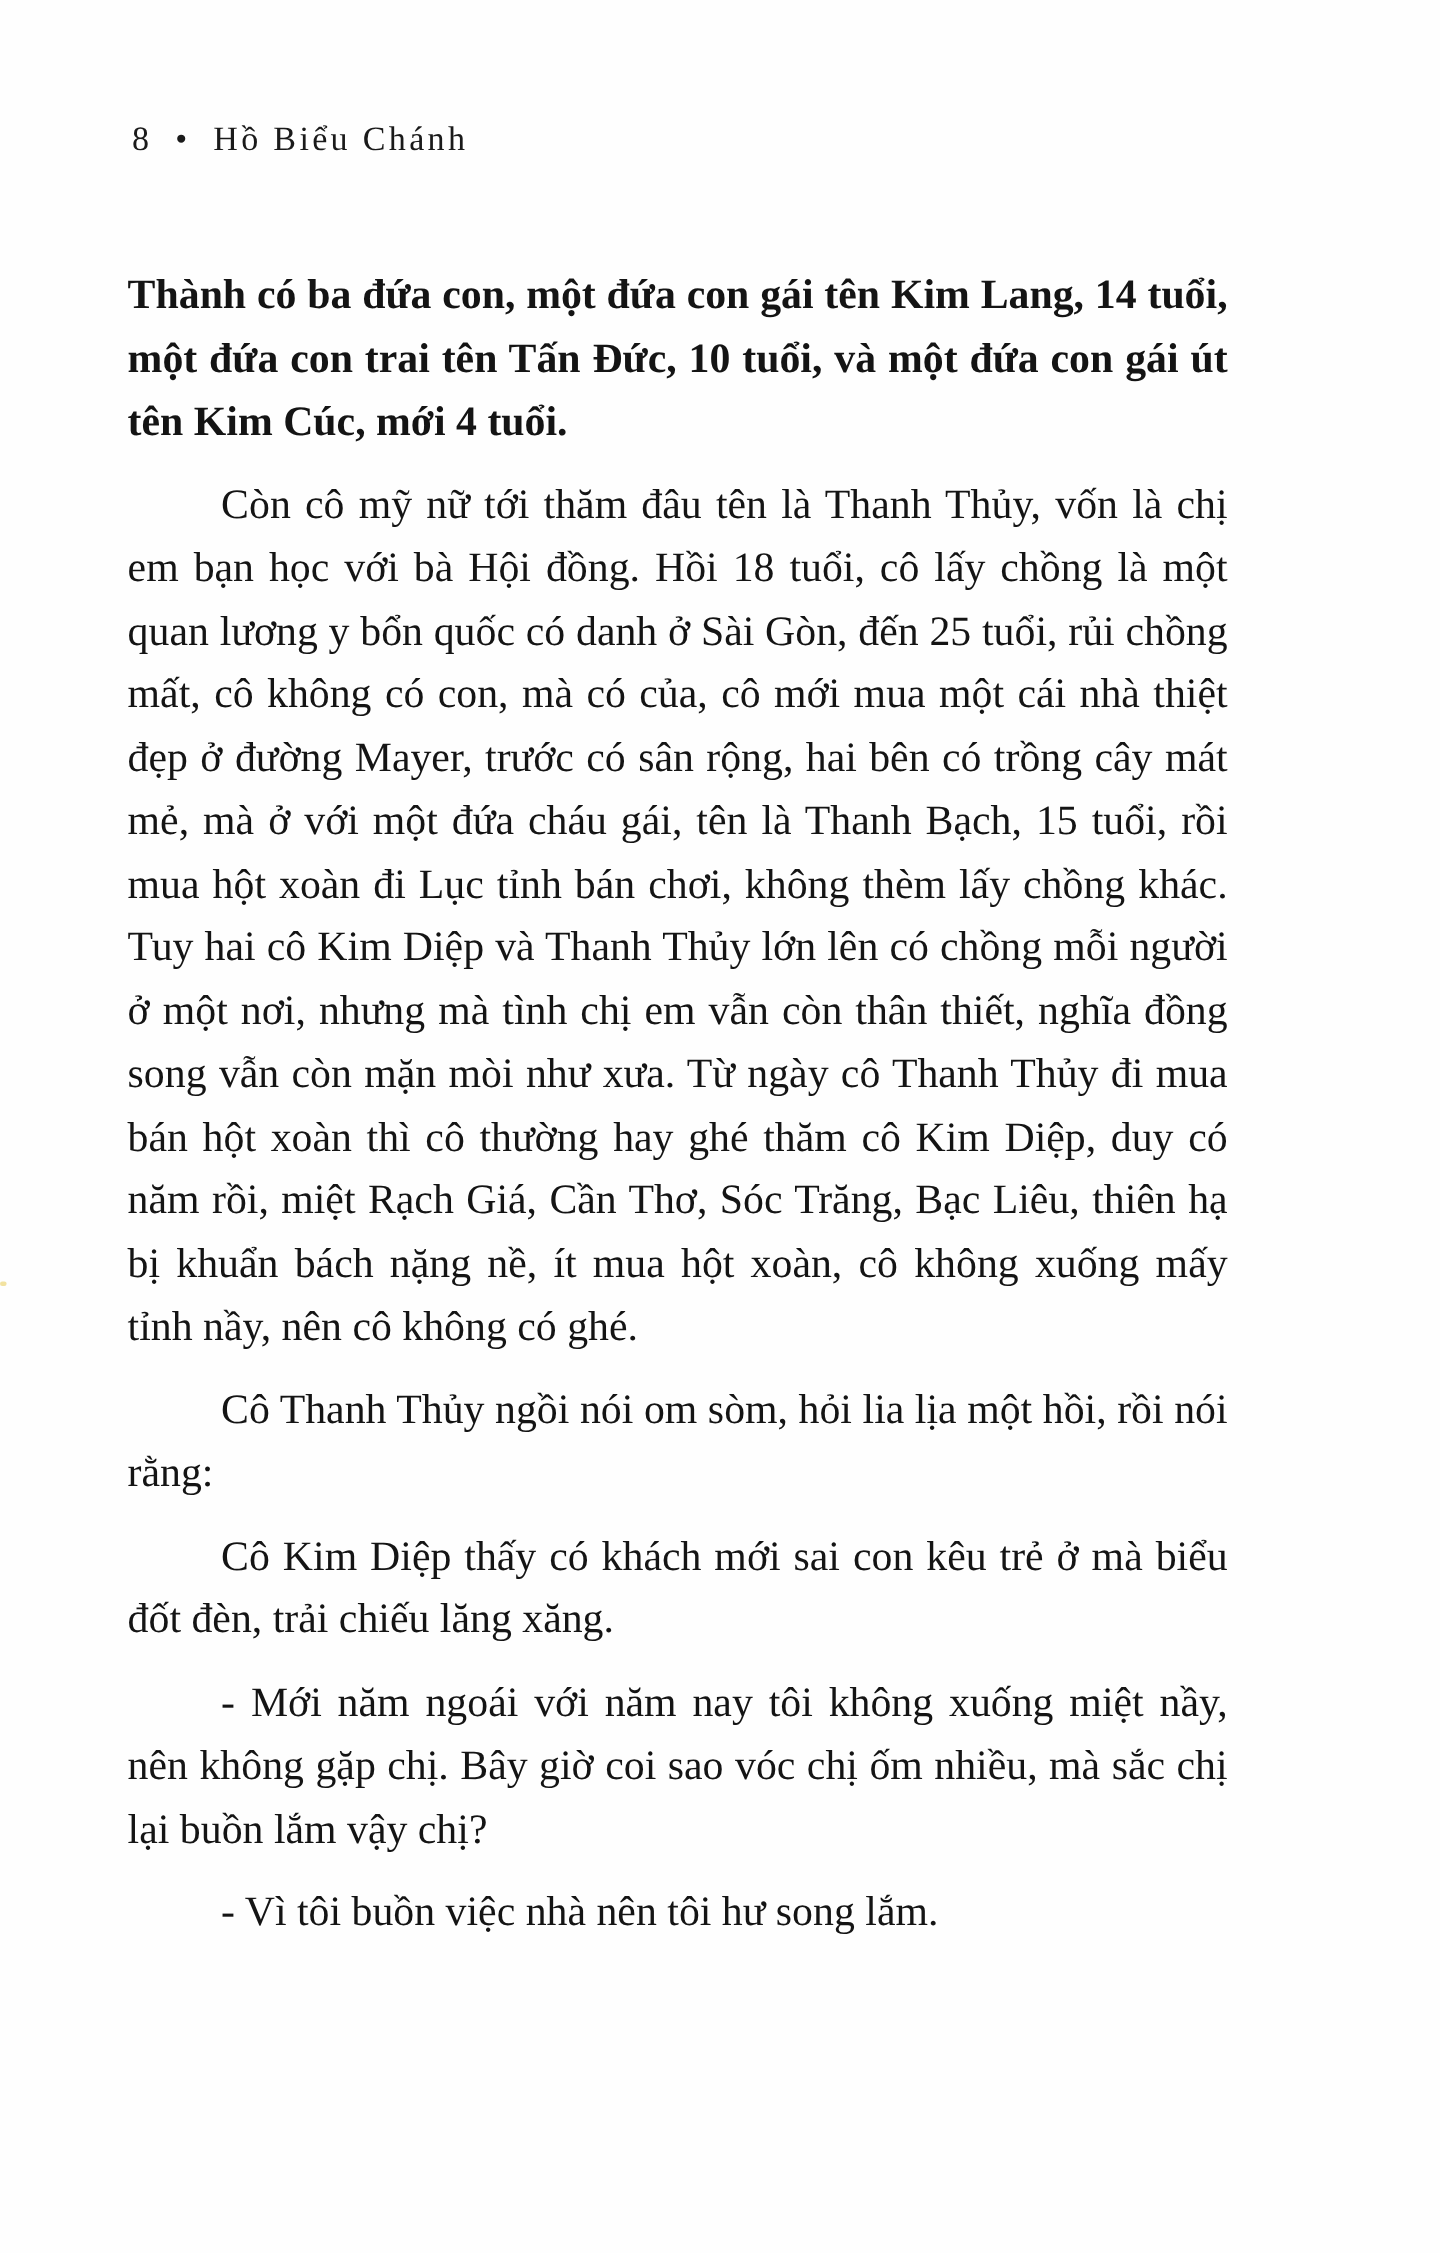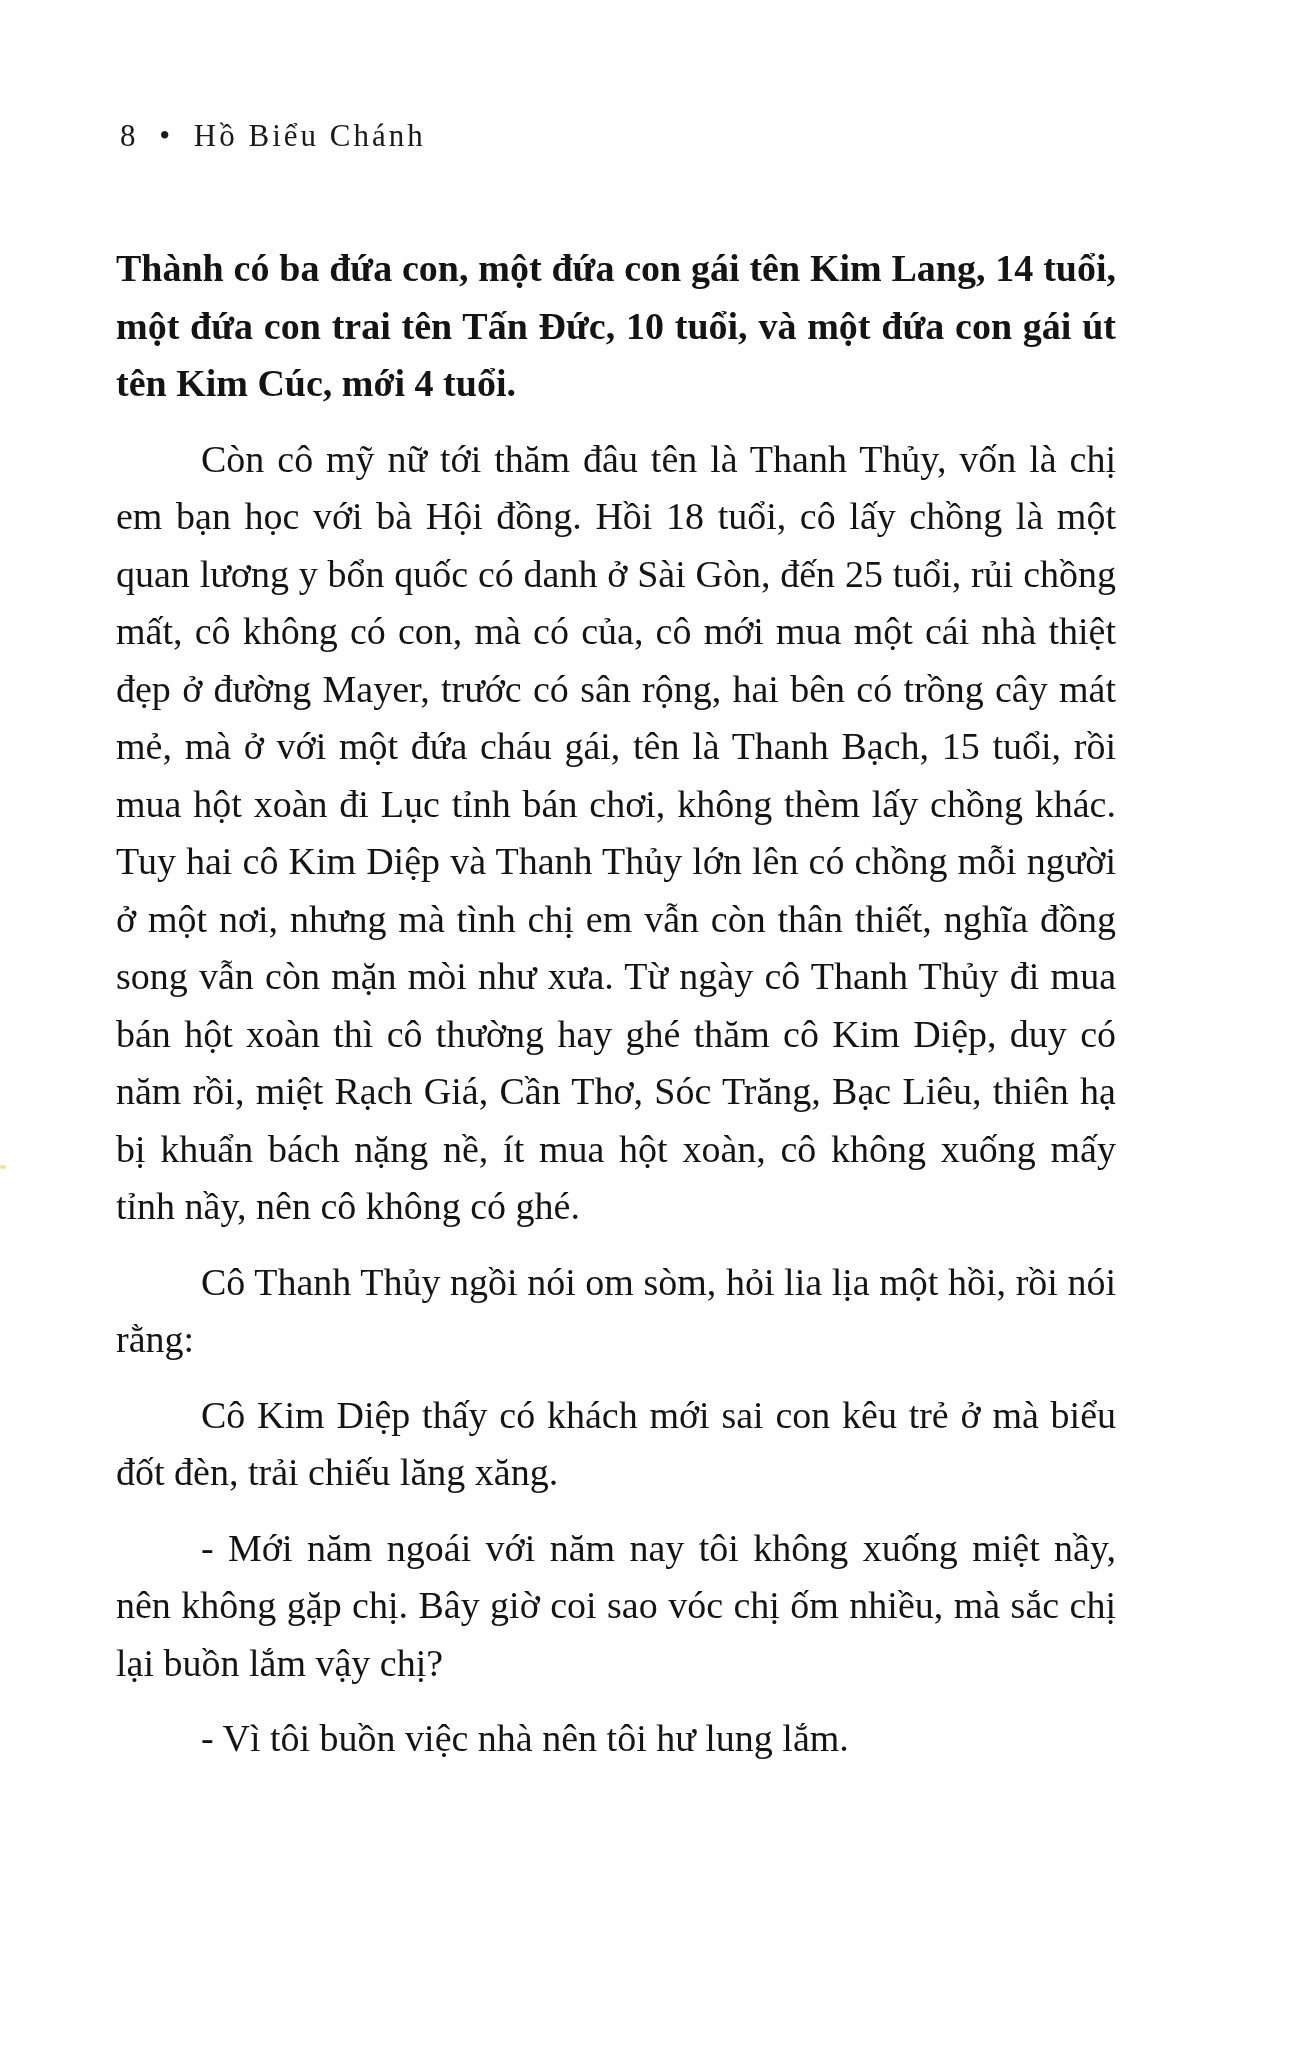--- a/index.html
+++ b/index.html
@@ -18,21 +18,21 @@
     .page {
       position: absolute;
       left: 0; top: 0;
       width: 1309px;
       height: 2048px;
       background: #fefefe;
     }
     .running-header {
       position: absolute;
       left: 120px;
-      top: 118px;
+      top: 108px;
       font-size: 31px;
       letter-spacing: 3px;
       color: #1a1a1a;
       white-space: nowrap;
     }
     .running-header .sep {
       display: inline-block;
       margin: 0 10px;
     }
     .body-text {
@@ -75,17 +75,17 @@
     <span class="sep">•</span>
     <span>Hồ Biểu Chánh</span>
   </div>
 
   <div class="body-text">
     <p class="para cont">Thành có ba đứa con, một đứa con gái tên Kim Lang, 14 tuổi, một đứa con trai tên Tấn Đức, 10 tuổi, và một đứa con gái út tên Kim Cúc, mới 4 tuổi.</p>
     <p class="para indent">Còn cô mỹ nữ tới thăm đâu tên là Thanh Thủy, vốn là chị em bạn học với bà Hội đồng. Hồi 18 tuổi, cô lấy chồng là một quan lương y bổn quốc có danh ở Sài Gòn, đến 25 tuổi, rủi chồng mất, cô không có con, mà có của, cô mới mua một cái nhà thiệt đẹp ở đường Mayer, trước có sân rộng, hai bên có trồng cây mát mẻ, mà ở với một đứa cháu gái, tên là Thanh Bạch, 15 tuổi, rồi mua hột xoàn đi Lục tỉnh bán chơi, không thèm lấy chồng khác. Tuy hai cô Kim Diệp và Thanh Thủy lớn lên có chồng mỗi người ở một nơi, nhưng mà tình chị em vẫn còn thân thiết, nghĩa đồng song vẫn còn mặn mòi như xưa. Từ ngày cô Thanh Thủy đi mua bán hột xoàn thì cô thường hay ghé thăm cô Kim Diệp, duy có năm rồi, miệt Rạch Giá, Cần Thơ, Sóc Trăng, Bạc Liêu, thiên hạ bị khuẩn bách nặng nề, ít mua hột xoàn, cô không xuống mấy tỉnh nầy, nên cô không có ghé.</p>
     <p class="para indent">Cô Thanh Thủy ngồi nói om sòm, hỏi lia lịa một hồi, rồi nói rằng:</p>
     <p class="para indent">Cô Kim Diệp thấy có khách mới sai con kêu trẻ ở mà biểu đốt đèn, trải chiếu lăng xăng.</p>
     <p class="para indent">- Mới năm ngoái với năm nay tôi không xuống miệt nầy, nên không gặp chị. Bây giờ coi sao vóc chị ốm nhiều, mà sắc chị lại buồn lắm vậy chị?</p>
-    <p class="para indent">- Vì tôi buồn việc nhà nên tôi hư lung lắm.</p>
+    <p class="para indent">- Vì tôi buồn việc nhà nên tôi hư song lắm.</p>
   </div>
 
   <div class="edge-mark"></div>
 </div>
 
 </body></html>

